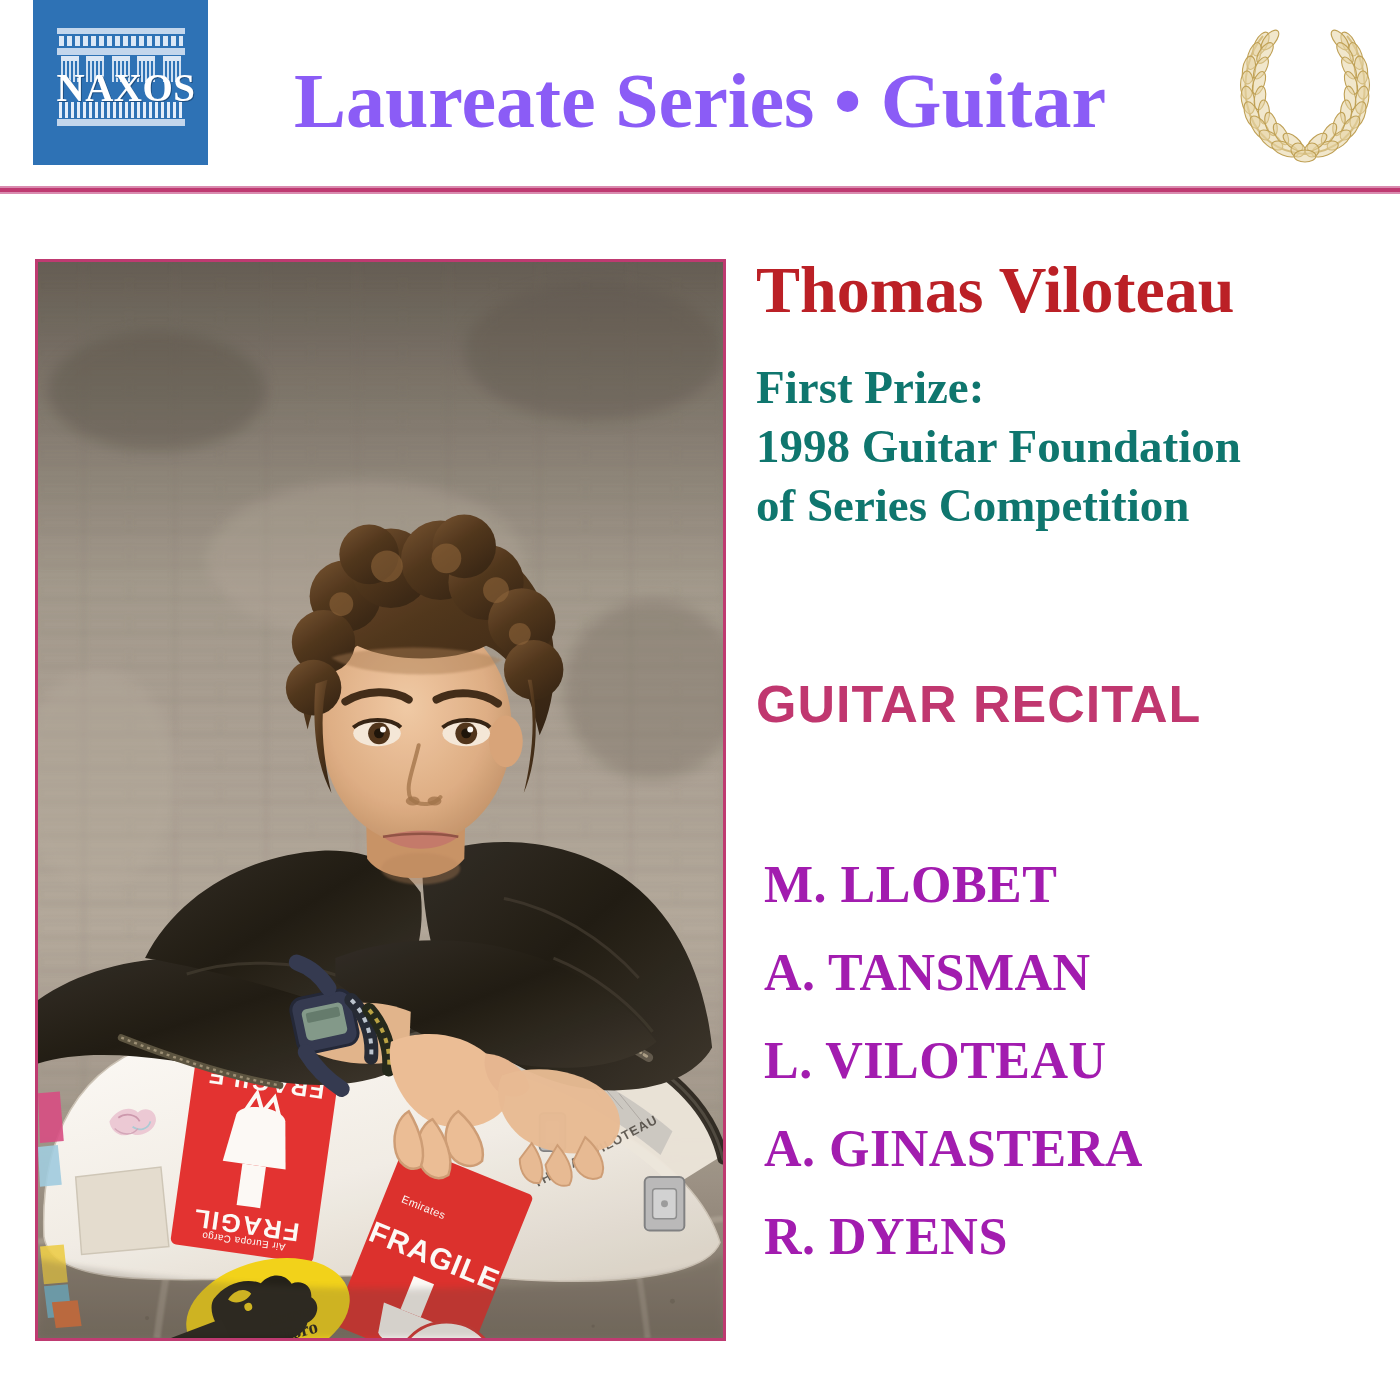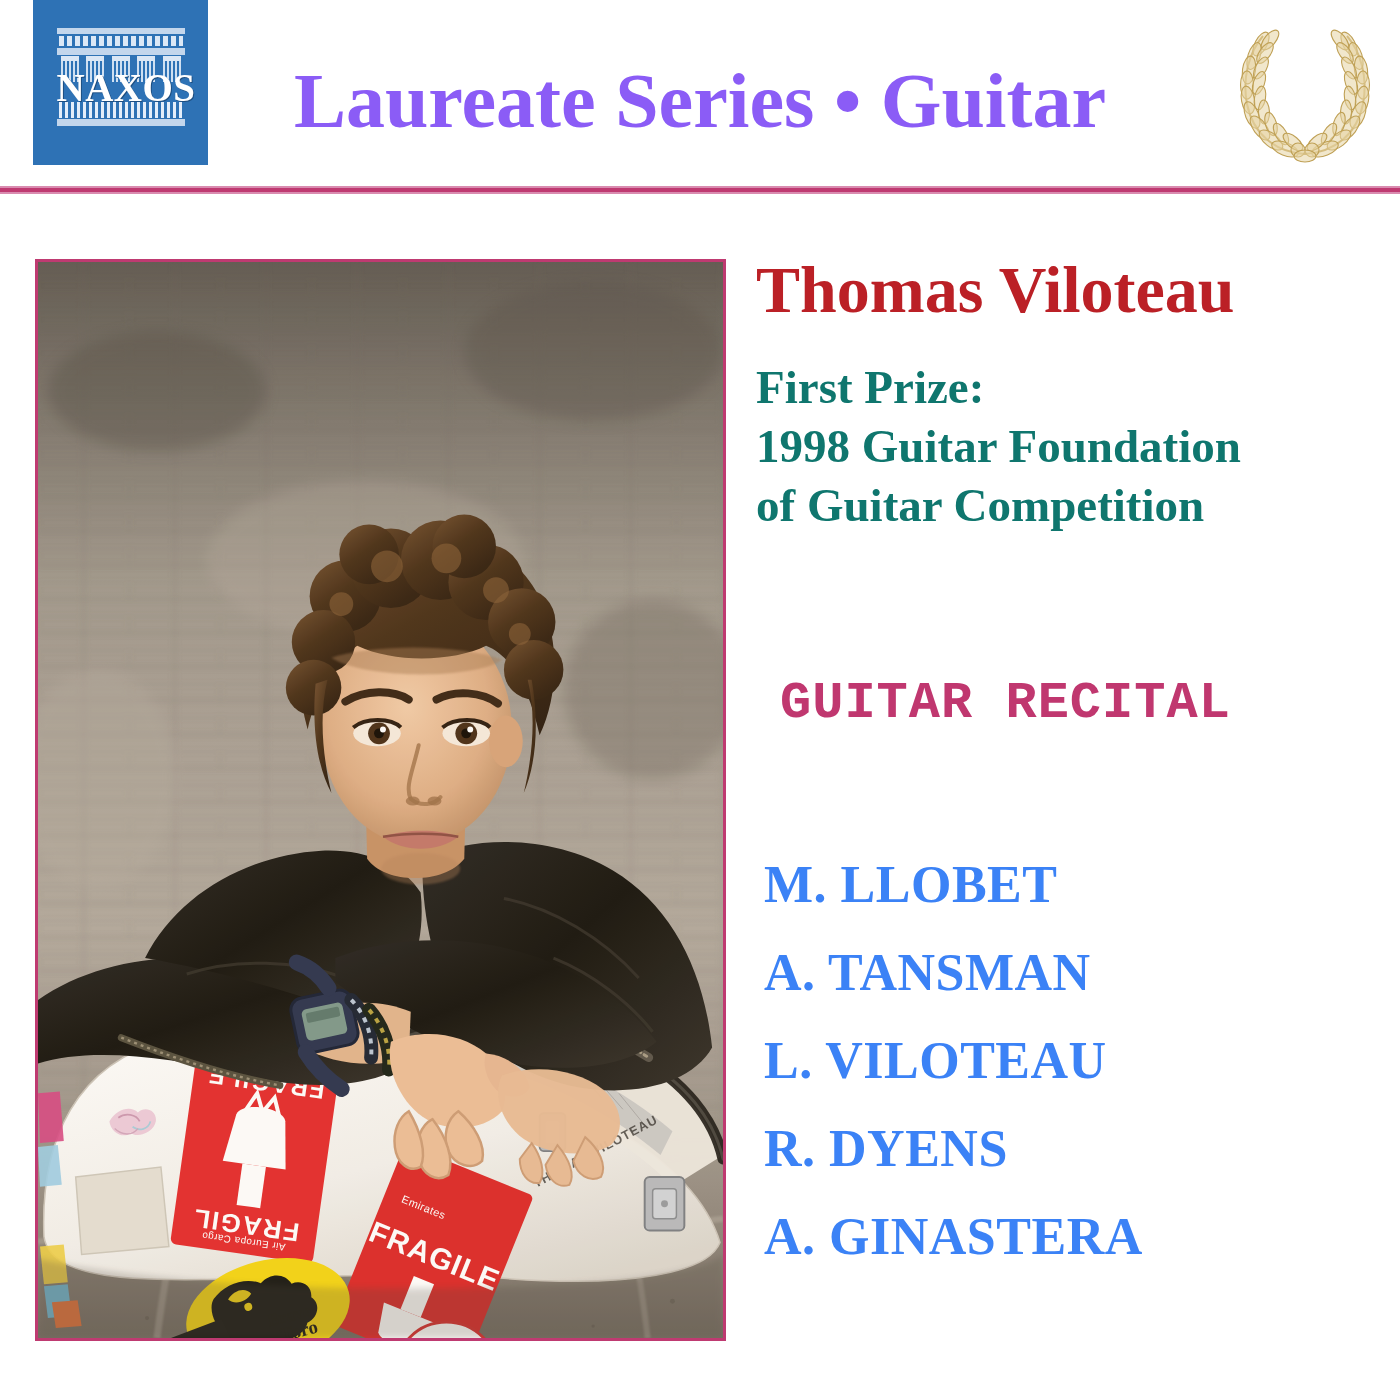--- a/index.html
+++ b/index.html
@@ -167,41 +167,41 @@
   .prize-line {
     font-family: "Liberation Serif", serif;
     font-weight: bold;
     font-size: 47px;
     line-height: 59px;
     color: #0f766e;
     white-space: nowrap;
   }
   #recital-heading {
     margin-top: 140px;
-    margin-left: 24px;
-    font-family: Liberation Mono, monospace;
+    margin-left: 0;
+    font-family: Liberation Sans, sans-serif;
     font-weight: bold;
     font-size: 52px;
     line-height: 58px;
     letter-spacing: 1px;
     color: #c0376f;
   }
   #composer-list {
     margin-top: 108px;
     margin-left: 8px;
     list-style: none;
     padding: 0;
   }
   #composer-list li {
     font-family: "Liberation Serif", serif;
     font-weight: bold;
     font-size: 52px;
     line-height: 88px;
     letter-spacing: 0.5px;
-    color: #3b82f6;
+    color: #a21caf;
     white-space: nowrap;
   }
 </style>
 </head>
 <body>
 
 <div id="header">
 
   <div id="naxos-logo">
     <div class="temple">
@@ -634,25 +634,25 @@
   </svg>
 </div>
 
 <div id="info-panel">
 
   <div id="artist-name">Thomas Viloteau</div>
 
   <div id="prize-block">
     <div class="prize-line">First Prize:</div>
     <div class="prize-line">1998 Guitar Foundation</div>
-    <div class="prize-line">of Guitar Competition</div>
+    <div class="prize-line">of Series Competition</div>
   </div>
 
   <div id="recital-heading">GUITAR RECITAL</div>
 
   <ul id="composer-list">
     <li>M. LLOBET</li>
     <li>A. TANSMAN</li>
     <li>L. VILOTEAU</li>
+    <li>A. GINASTERA</li>
     <li>R. DYENS</li>
-    <li>A. GINASTERA</li>
   </ul>
 </div>
 
 </body></html>

